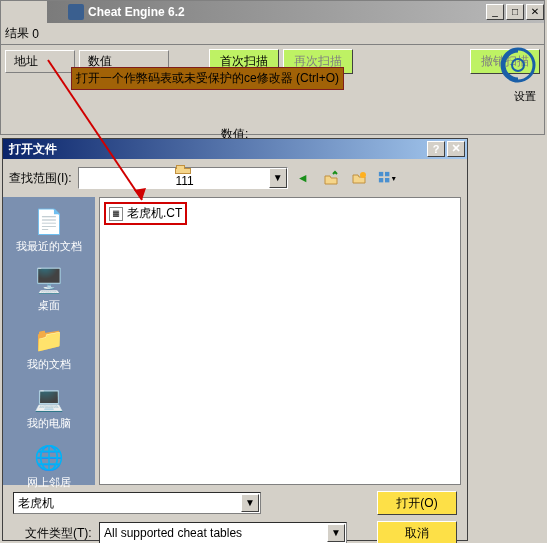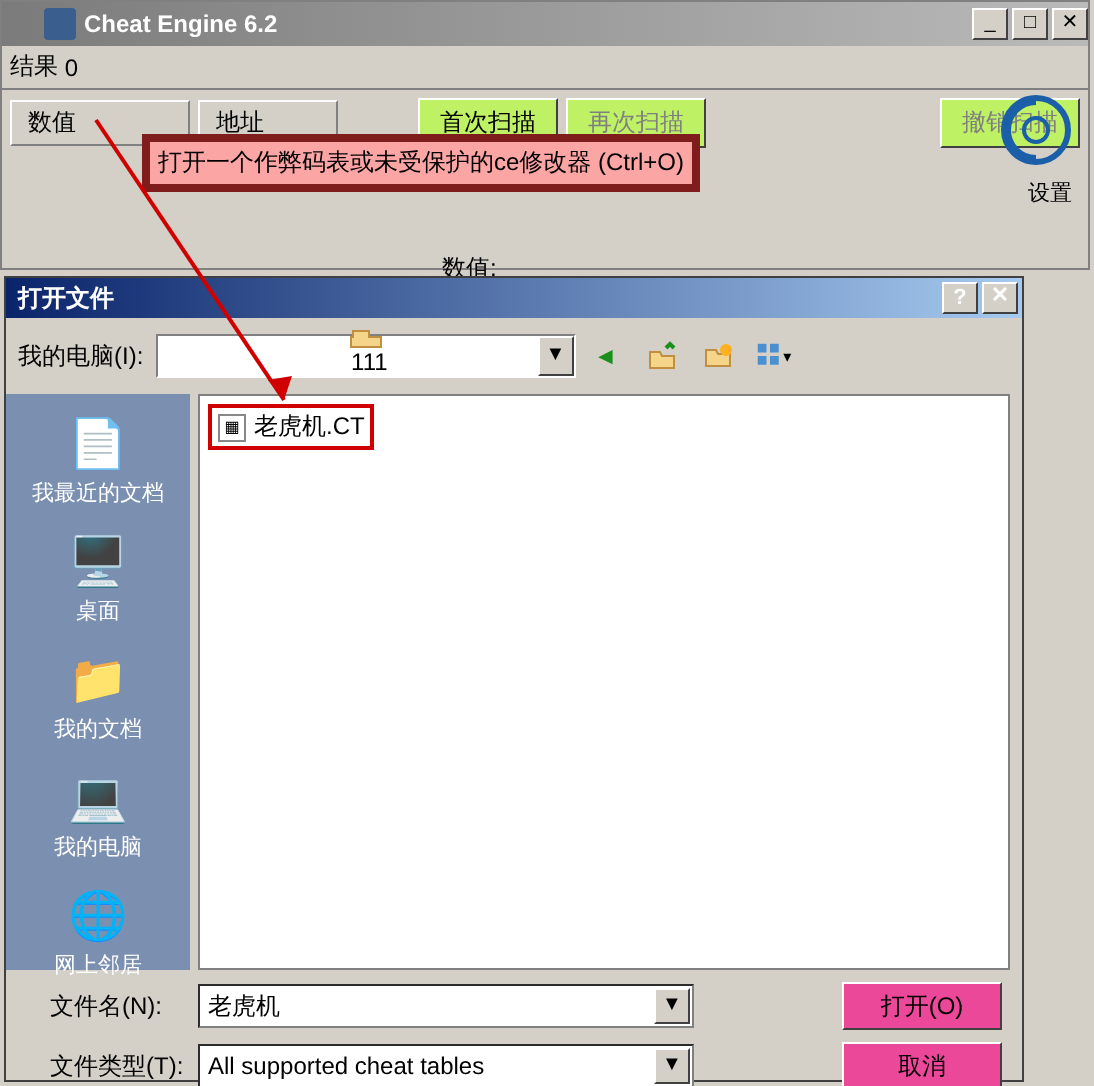--- a/index.html
+++ b/index.html
@@ -20,20 +20,21 @@
   background: #d4d0c8;
   border: 1px solid #808080;
 }
 .titlebar {
   height: 22px;
   background: linear-gradient(90deg, #7b7b7b, #bababa);
   display: flex;
   align-items: center;
   padding-left: 21px;
   color: #fff;
+  margin-left: 46px;
 }
 .titlebar .app-icon {
   width: 16px; height: 16px;
   background: #3a5f8f;
   border-radius: 2px;
   margin-right: 4px;
   display: inline-block;
 }
 .titlebar .title-text { flex: 1; font-weight: bold; }
 .titlebar .win-btn {
@@ -107,22 +108,22 @@
 .result-row {
   padding: 2px 4px;
   display: flex;
   align-items: center;
   border-bottom: 1px solid #808080;
 }
 .tooltip-box {
   position: absolute;
   left: 70px;
   top: 66px;
-  background: #fca5a5;
-  border: 4px solid #7f1d1d;
+  background: #a16207;
+  border: 1px solid #7f1d1d;
   padding: 2px 4px;
   font-size: 12px;
   z-index: 5;
 }
 .headers-row {
   display: flex;
   align-items: center;
   padding: 4px;
   gap: 4px;
 }
@@ -145,21 +146,21 @@
 .value-label {
   padding: 2px 4px 2px 220px;
   margin-top: 46px;
 }
 
 
 .file-dialog {
   position: absolute;
   left: 2px;
   top: 138px;
-  width: 510px;
+  width: 466px;
   height: 403px;
   background: #d4d0c8;
   border: 1px solid #404040;
 }
 .fd-title {
   height: 20px;
   background: linear-gradient(90deg, #0a246a, #a6caf0);
   color: #fff;
   display: flex;
   align-items: center;
@@ -326,21 +327,21 @@
   border-right-color: #404040;
   border-bottom-color: #404040;
   text-align: center;
   font-size: 10px;
   line-height: 16px;
 }
 .fd-row .btn {
   margin-left: auto;
   width: 80px;
   height: 24px;
-  background: #ec4899;
+  background: #fde047;
   border: 1px solid #fff;
   border-right-color: #404040;
   border-bottom-color: #404040;
   text-align: center;
   line-height: 22px;
   cursor: default;
 }
 .arrow-line {
   position: absolute;
   z-index: 20;
@@ -365,39 +366,39 @@
         <circle cx="20" cy="20" r="6" fill="none" stroke="#1a5fa8" stroke-width="2"></circle>
       </svg>
   </div>
   <span class="settings-label">设置</span>
   <div class="result-row">
     <span>结果</span>&nbsp;
     <span>0</span>
   </div>
   <div class="tooltip-box">打开一个作弊码表或未受保护的ce修改器 (Ctrl+O)</div>
   <div class="headers-row">
+    <span class="col-header" style="width:70px">地址</span>
     <span class="col-header" style="width:90px">数值</span>
-    <span class="col-header" style="width:70px">地址</span>
     <span style="width:32px"></span>
     <span class="scan-btn">首次扫描</span>
     <span class="scan-btn disabled">再次扫描</span>
     <span style="flex:1"></span>
     <span class="scan-btn disabled">撤销扫描</span>
   </div>
   <div class="value-label">数值:</div>
 </div>
 
 <div class="file-dialog">
   <div class="fd-title">
     <span>打开文件</span>
     <span class="fd-help">?</span>
     <span class="fd-close">✕</span>
   </div>
   <div class="fd-lookin-row">
-    <span>我的电脑(I):</span>
+    <span>查找范围(I):</span>
     <div class="fd-dropdown">
       <span class="folder-ico"></span>
       <span>111</span>
       <span class="dd-arrow">▼</span>
     </div>
     <div class="fd-nav-icons">
       <span class="nav-ico" style="color:#1a8f1a">◄</span>
       <span class="nav-ico">
           <svg width="16" height="16" viewBox="0 0 16 16">
             <path d="M2 6h5l1 2h6v6H2z" fill="#f5d58a" stroke="#c09040"></path>
@@ -446,21 +447,20 @@
     </div>
     <div class="fd-list">
       <div class="file-entry sel">
         <span class="fico">▦</span>
         <span>老虎机.CT</span>
       </div>
     </div>
   </div>
   <div class="fd-bottom">
     <div class="fd-row">
-      <span class="lbl">文件名(N):</span>
       <div class="inp">
         <span>老虎机</span>
         <span class="dd-arrow">▼</span>
       </div>
       <span class="btn">打开(O)</span>
     </div>
     <div class="fd-row">
       <span class="lbl">文件类型(T):</span>
       <div class="inp">
         <span>All supported cheat tables</span>

